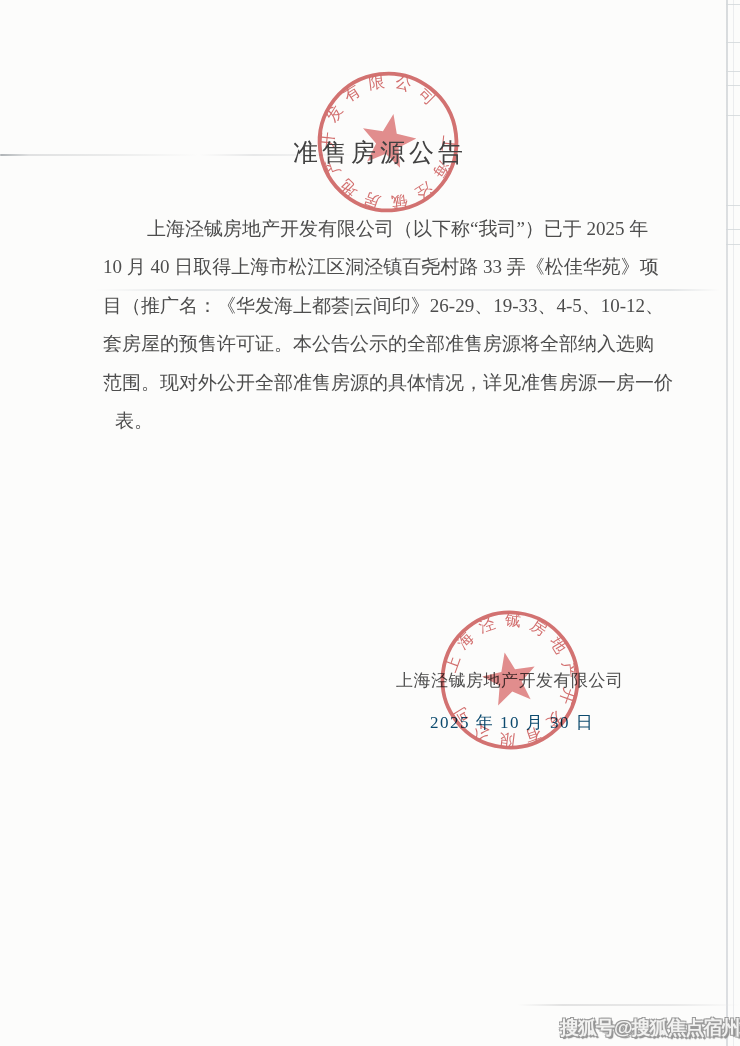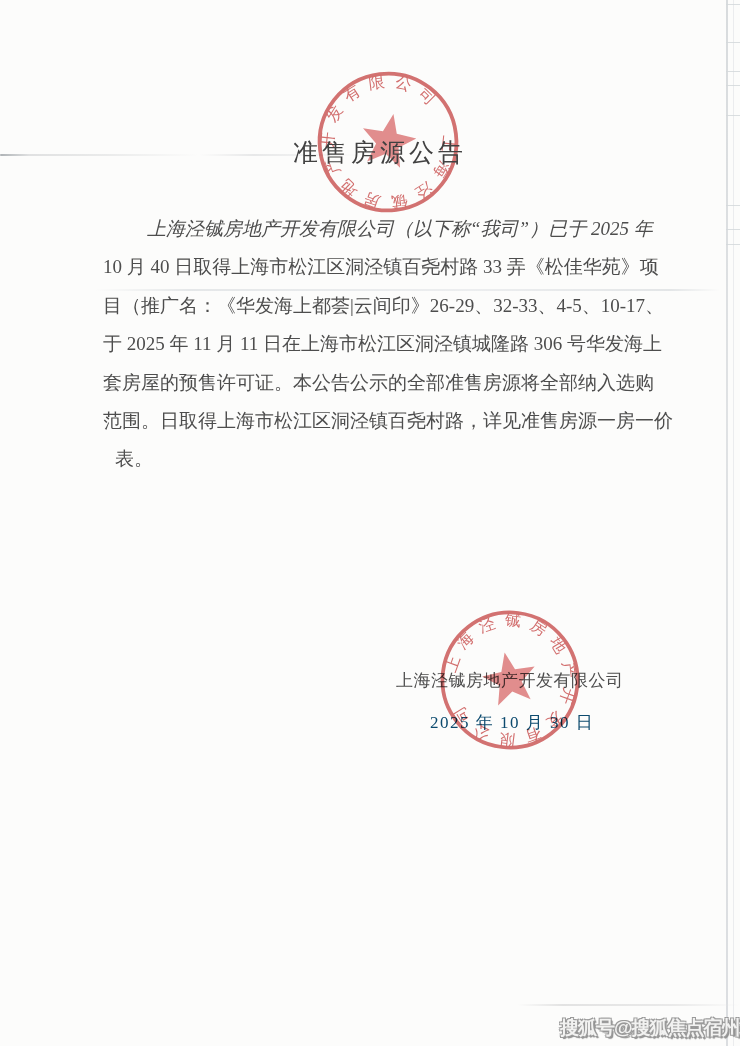--- a/index.html
+++ b/index.html
@@ -52,21 +52,21 @@
   }
   .doc-body{
     position:absolute;left:103px;top:210px;width:536px;
     color:#4d4d4d;font-size:19px;
   }
   .doc-line{
     height:38.4px;line-height:38.4px;
     text-align:justify;text-align-last:justify;
     white-space:nowrap;
   }
-  .doc-line.indent{padding-left:44px;text-align-last:justify;font-style:italic;}
+  .doc-line.indent{padding-left:44px;text-align-last:justify;}
   .doc-line.last{text-align-last:left;padding-left:12px;}
   .sig-company{
     position:absolute;left:396px;top:669px;
     font-size:17px;letter-spacing:.5px;color:#4d4d4d;white-space:nowrap;
   }
   .sig-date{
     position:absolute;left:430px;top:711px;
     font-size:17px;letter-spacing:1.5px;color:#0c4a6e;white-space:nowrap;
   }
 
@@ -121,24 +121,23 @@
         <textPath href="#sealArcTop">上海泾铖房地产开发有限公司</textPath>
       </text>
     </g>
   </svg>
 
   <div class="doc-title">准售房源公告</div>
 
   <div class="doc-body">
     <div class="doc-line indent">上海泾铖房地产开发有限公司（以下称“我司”）已于 2025 年</div>
     <div class="doc-line">10 月 40 日取得上海市松江区洞泾镇百尧村路 33 弄《松佳华苑》项</div>
-    <div class="doc-line">目（推广名：《华发海上都荟|云间印》26-29、32-33、4-5、10-17、</div>
-    <div class="doc-line">于 2025 年 11 月 11 日在上海市松江区洞泾镇城隆路 306 号华发海上</div>
+    <div class="doc-line">目（推广名：《华发海上都荟|云间印》26-29、19-33、4-5、10-12、</div>
     <div class="doc-line">套房屋的预售许可证。本公告公示的全部准售房源将全部纳入选购</div>
-    <div class="doc-line">范围。日取得上海市松江区洞泾镇百尧村路，详见准售房源一房一价</div>
+    <div class="doc-line">范围。现对外公开全部准售房源的具体情况，详见准售房源一房一价</div>
     <div class="doc-line last">表。</div>
   </div>
 
   <div class="sig-company">上海泾铖房地产开发有限公司</div>
   <div class="sig-date">2025 年 10 月 30 日</div>
 
   <svg class="seal seal-bottom" viewBox="0 0 160 160">
     <g transform="rotate(-83 80 80)">
       <circle cx="80" cy="80" r="72" fill="none" stroke="#d05f5f" stroke-width="4"></circle>
       <polygon points="80,50 87.4,69.8 108.5,70.7 92,83.9 97.6,104.3 80,92.6 62.4,104.3 68,83.9 51.5,70.7 72.6,69.8" fill="#d85f5f" fill-opacity="0.8"></polygon>

